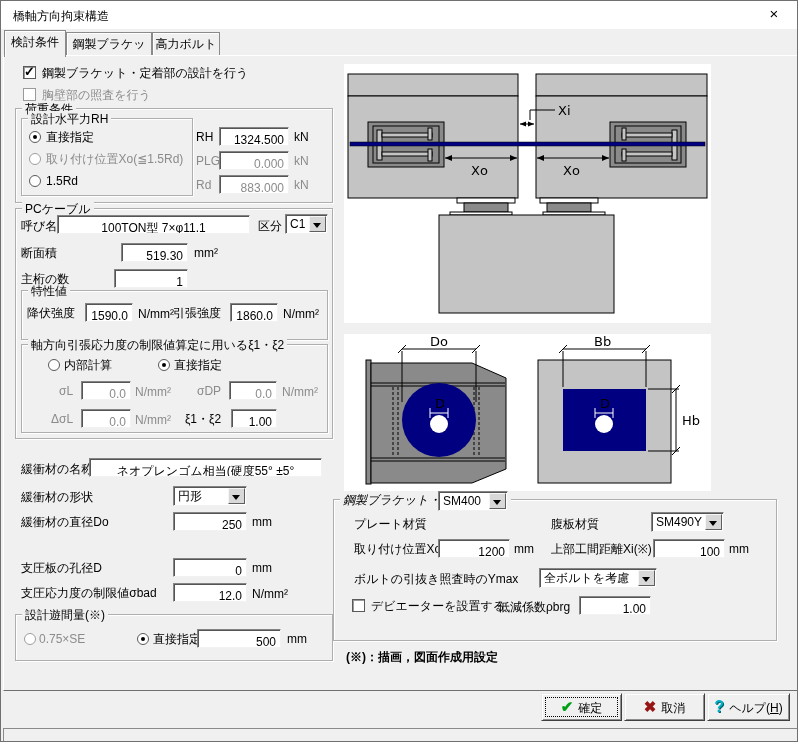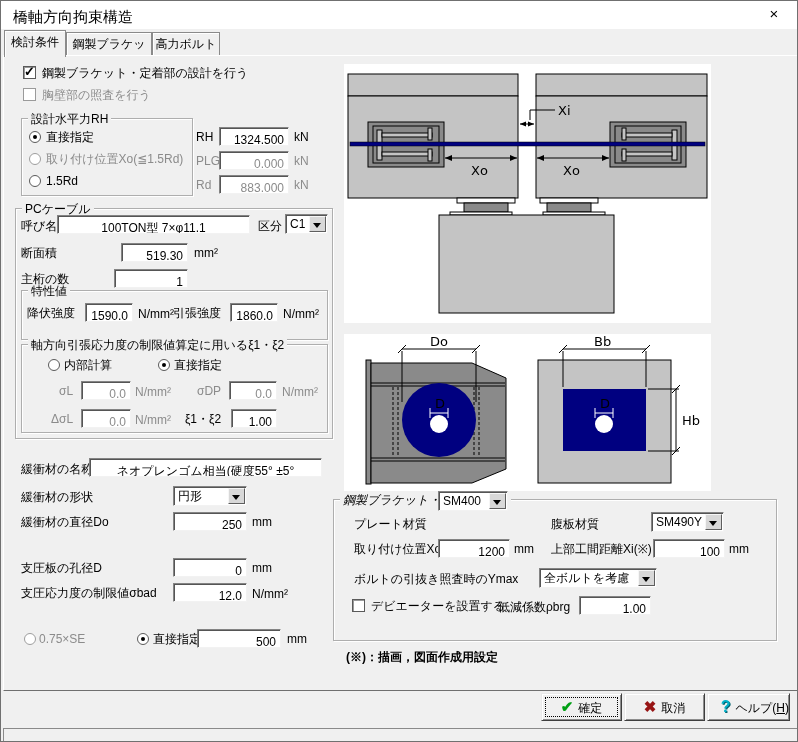--- a/index.html
+++ b/index.html
@@ -1,19 +1,19 @@
 <!DOCTYPE html>
 <html><head>
 <meta charset="utf-8">
 <style>
   html,body{margin:0;padding:0;background:#d4d4d4;}
   .win{position:relative;width:798px;height:742px;background:#f0f0f0;border:1px solid #707070;
        box-sizing:border-box;font-family:"Liberation Sans",sans-serif;font-size:12px;color:#000;overflow:hidden;}
   .titlebar{position:absolute;left:0;top:0;right:0;height:28px;background:#ffffff;}
-  .title{position:absolute;left:12px;top:7px;font-size:15px;}
+  .title{position:absolute;left:12px;top:7px;font-size:12px;}
   .close{position:absolute;right:0;top:0;width:46px;height:28px;text-align:center;line-height:26px;font-size:15px;cursor:default;}
   
   .tab{position:absolute;background:#f0f0f0;border:1px solid #8a8a8a;border-bottom:none;
        box-shadow:inset 1px 1px 0 #fff;line-height:22px;text-align:center;z-index:2;}
   .tab.active{z-index:4;box-shadow:inset 1px 1px 0 #fff,0 2px 0 #f0f0f0;}
   .page{position:absolute;left:2px;top:54px;width:793px;height:634px;background:#f0f0f0;
         border:1px solid;border-color:#ffffff #6f6f6f #6f6f6f #ffffff;z-index:3;}
   .strip{position:absolute;left:2px;top:727px;width:793px;height:12px;border:1px solid;
          border-color:#8a8a8a #fff #fff #8a8a8a;background:#f0f0f0;}
   
@@ -72,20 +72,23 @@
 
   <div class="page"></div>
 
   <div class="cb" style="left:22px;top:65px;">
       <span>✓</span>
     </div>
   <div class="lbl" style="left:41px;top:65px;">鋼製ブラケット・定着部の設計を行う</div>
   <div class="cb off dis" style="left:22px;top:87px;"></div>
   <div class="lbl dis" style="left:41px;top:87px;">胸壁部の照査を行う</div>
 
+  <div class="grp" style="left:14px;top:107px;width:316px;height:93px;">
+    <span class="lg">荷重条件</span>
+  </div>
   <div class="grp" style="left:20px;top:117px;width:170px;height:76px;">
     <span class="lg">設計水平力RH</span>
   </div>
   <div class="rd sel" style="left:28px;top:130px;"></div>
   <div class="lbl" style="left:45px;top:129px;">直接指定</div>
   <div class="rd dis" style="left:28px;top:152px;"></div>
   <div class="lbl dis" style="left:45px;top:151px;">取り付け位置Xo(≦1.5Rd)</div>
   <div class="rd" style="left:28px;top:174px;"></div>
   <div class="lbl" style="left:45px;top:173px;">1.5Rd</div>
   <div class="lbl" style="left:195px;top:129px;">RH</div>
@@ -153,20 +156,23 @@
   <div class="lbl" style="left:20px;top:514px;">緩衝材の直径Do</div>
   <div class="fld" style="left:172px;top:511px;width:74px;">250</div>
   <div class="lbl" style="left:251px;top:514px;">mm</div>
   <div class="lbl" style="left:20px;top:560px;">支圧板の孔径D</div>
   <div class="fld" style="left:172px;top:557px;width:74px;">0</div>
   <div class="lbl" style="left:251px;top:560px;">mm</div>
   <div class="lbl" style="left:20px;top:585px;">支圧応力度の制限値σbad</div>
   <div class="fld" style="left:172px;top:582px;width:74px;">12.0</div>
   <div class="lbl" style="left:251px;top:586px;">N/mm²</div>
 
+  <div class="grp" style="left:14px;top:613px;width:316px;height:45px;">
+    <span class="lg">設計遊間量(※)</span>
+  </div>
   <div class="rd dis" style="left:23px;top:632px;"></div>
   <div class="lbl dis" style="left:38px;top:631px;">0.75×SE</div>
   <div class="rd sel" style="left:136px;top:632px;"></div>
   <div class="lbl" style="left:152px;top:631px;">直接指定</div>
   <div class="fld" style="left:196px;top:628px;width:84px;">500</div>
   <div class="lbl" style="left:286px;top:631px;">mm</div>
 
   <div class="panel" style="left:343px;top:63px;width:367px;height:259px;">
     <svg width="367" height="259" viewBox="0 0 367 259">
       <g stroke="#000" stroke-width="1" fill="#c4c4c4">
@@ -314,18 +320,18 @@
 
   <div class="note" style="left:345px;top:648px;">(※)：描画，図面作成用設定</div>
 
   <div class="btn" style="left:540px;top:692px;width:81px;height:28px;">
     <span class="dots"></span>
     <span class="icon-check">✔</span><span>確定</span>
   </div>
   <div class="btn" style="left:623px;top:692px;width:81px;height:28px;">
     <span class="icon-x">✖</span><span>取消</span>
   </div>
-  <div class="btn" style="left:706px;top:692px;width:83px;height:28px;text-align:right;">
+  <div class="btn" style="left:706px;top:692px;width:83px;height:28px;">
     <span class="icon-q">?</span><span>ヘルプ(</span><span class="ul">H</span><span>)</span>
   </div>
 
   <div class="strip"></div>
 </div>
 
 </body></html>

